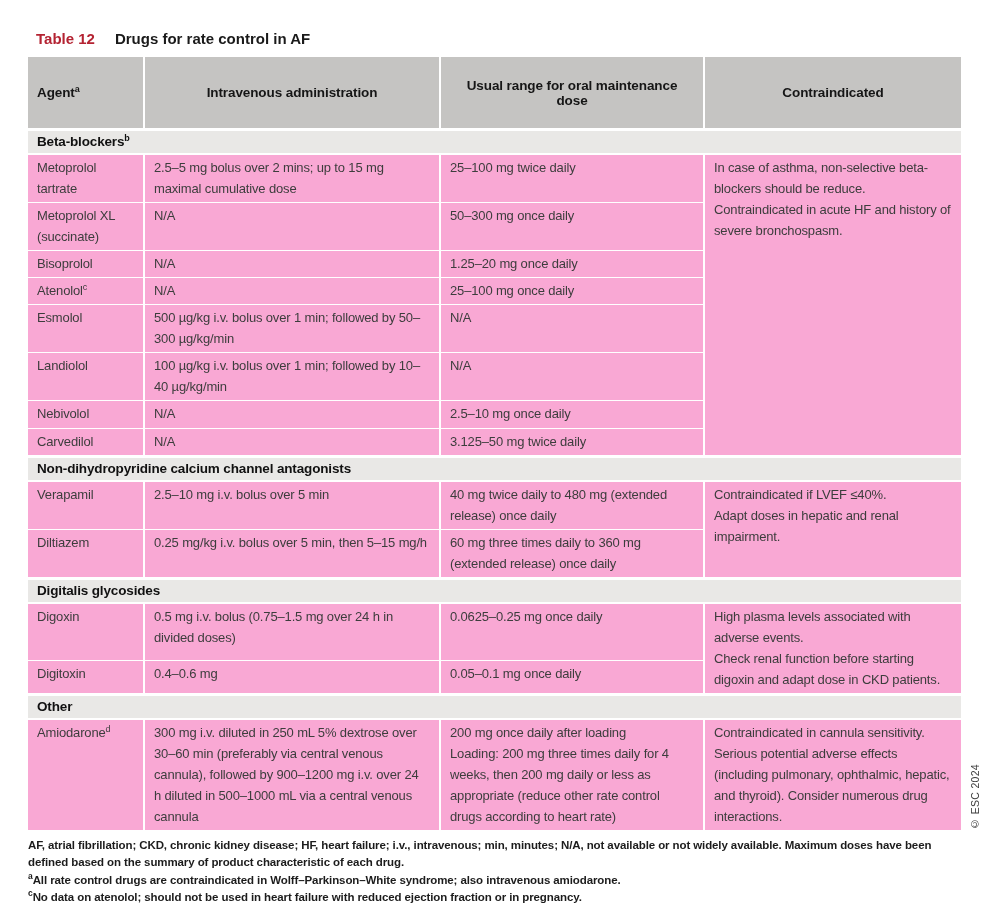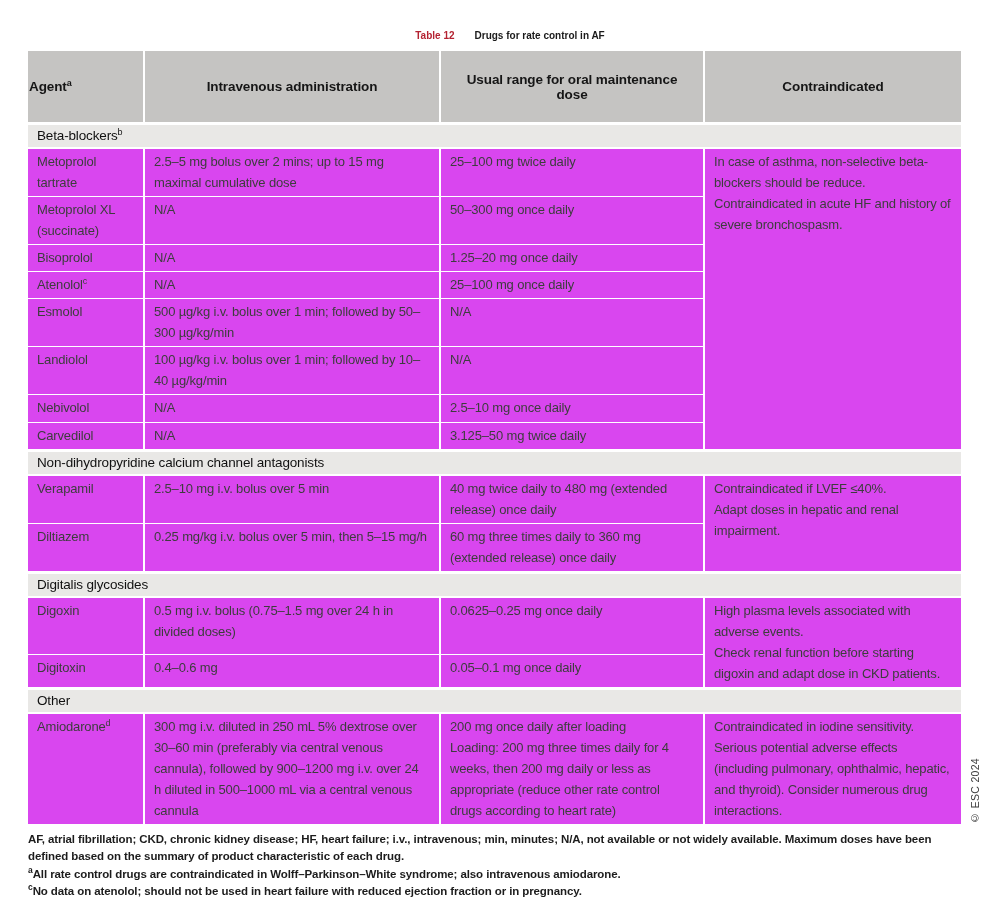--- a/index.html
+++ b/index.html
@@ -3,52 +3,52 @@
 <meta charset="utf-8">
 <style>
   html,body { margin:0; padding:0; background:#ffffff; }
   body {
     width:984px; height:911px; overflow:hidden;
     font-family:"Liberation Sans", sans-serif;
     -webkit-font-smoothing:antialiased;
   }
   .page { position:relative; padding:26px 0 0 28px; }
 
-  .title-row { margin:4px 0 10px 8px; font-size:10px; font-weight:bold; color:#1a1a1a;text-align:center; }
+  .title-row { margin:4px 0 10px 8px; font-size:15px; font-weight:bold; color:#1a1a1a; }
   .title-label { color:#b42332; margin-right:20px; }
 
   .table-wrap { position:relative; width:933px; }
 
   table {
     border-collapse:separate; border-spacing:0;
     width:933px; table-layout:fixed;
     font-size:13px; color:#3d3d3d;
     letter-spacing:-0.15px;
   }
   col.c-agent { width:115px; }
   col.c-iv    { width:296px; }
   col.c-oral  { width:264px; }
   col.c-contra{ width:258px; }
 
   th {
     background:#c5c4c2; color:#161616; font-weight:bold;
     height:63px; vertical-align:middle; text-align:center;
     font-size:13.5px; padding:4px 10px; letter-spacing:-0.1px;
   }
-  th:first-child { text-align:left; padding-left:1px; }
+  th:first-child { text-align:left; padding-left:9px; }
   th + th { border-left:2px solid #ffffff; }
 
   tr.section td {
-    background:#e9e8e6; color:#111111; font-weight:normal;
+    background:#e9e8e6; color:#111111; font-weight:bold;
     font-size:13.5px; padding:3px 10px 4px 9px;
     border-top:3px solid #ffffff; border-bottom:2px solid #ffffff;
   }
 
   td.cell {
-    background:#d946ef; vertical-align:top;
+    background:#f9a8d4; vertical-align:top;
     padding:2px 10px 3px 9px; line-height:1.62;
   }
   td.cell + td.cell { border-left:2px solid #ffffff; }
   tr.data + tr.data td.cell { border-top:1px solid #ffffff; }
 
   sup { font-size:9px; line-height:0; }
   .p { margin:0; }
 
   .copyright {
     position:absolute; right:-20px; bottom:0;
@@ -221,21 +221,21 @@
           <tr class="data">
             <td class="cell"><span>Amiodarone</span><sup>d</sup></td>
             <td class="cell">
               <div class="p">300 mg i.v. diluted in 250 mL 5% dextrose over 30–60 min (preferably via central venous cannula), followed by 900–1200 mg i.v. over 24 h diluted in 500–1000 mL via a central venous cannula</div>
             </td>
             <td class="cell">
               <div class="p">200 mg once daily after loading</div>
               <div class="p">Loading: 200 mg three times daily for 4 weeks, then 200 mg daily or less as appropriate (reduce other rate control drugs according to heart rate)</div>
             </td>
             <td class="cell" rowspan="1">
-              <div class="p">Contraindicated in iodine sensitivity.</div>
+              <div class="p">Contraindicated in cannula sensitivity.</div>
               <div class="p">Serious potential adverse effects (including pulmonary, ophthalmic, hepatic, and thyroid). Consider numerous drug interactions.</div>
             </td>
           </tr>
         </tbody>
     </table>
     <div class="copyright">© ESC 2024</div>
   </div>
 
   <div class="footnotes" id="footnotes">
       <div class="footnote"><span>AF, atrial fibrillation; CKD, chronic kidney disease; HF, heart failure; i.v., intravenous; min, minutes; N/A, not available or not widely available. Maximum doses have been defined based on the summary of product characteristic of each drug.</span></div>

